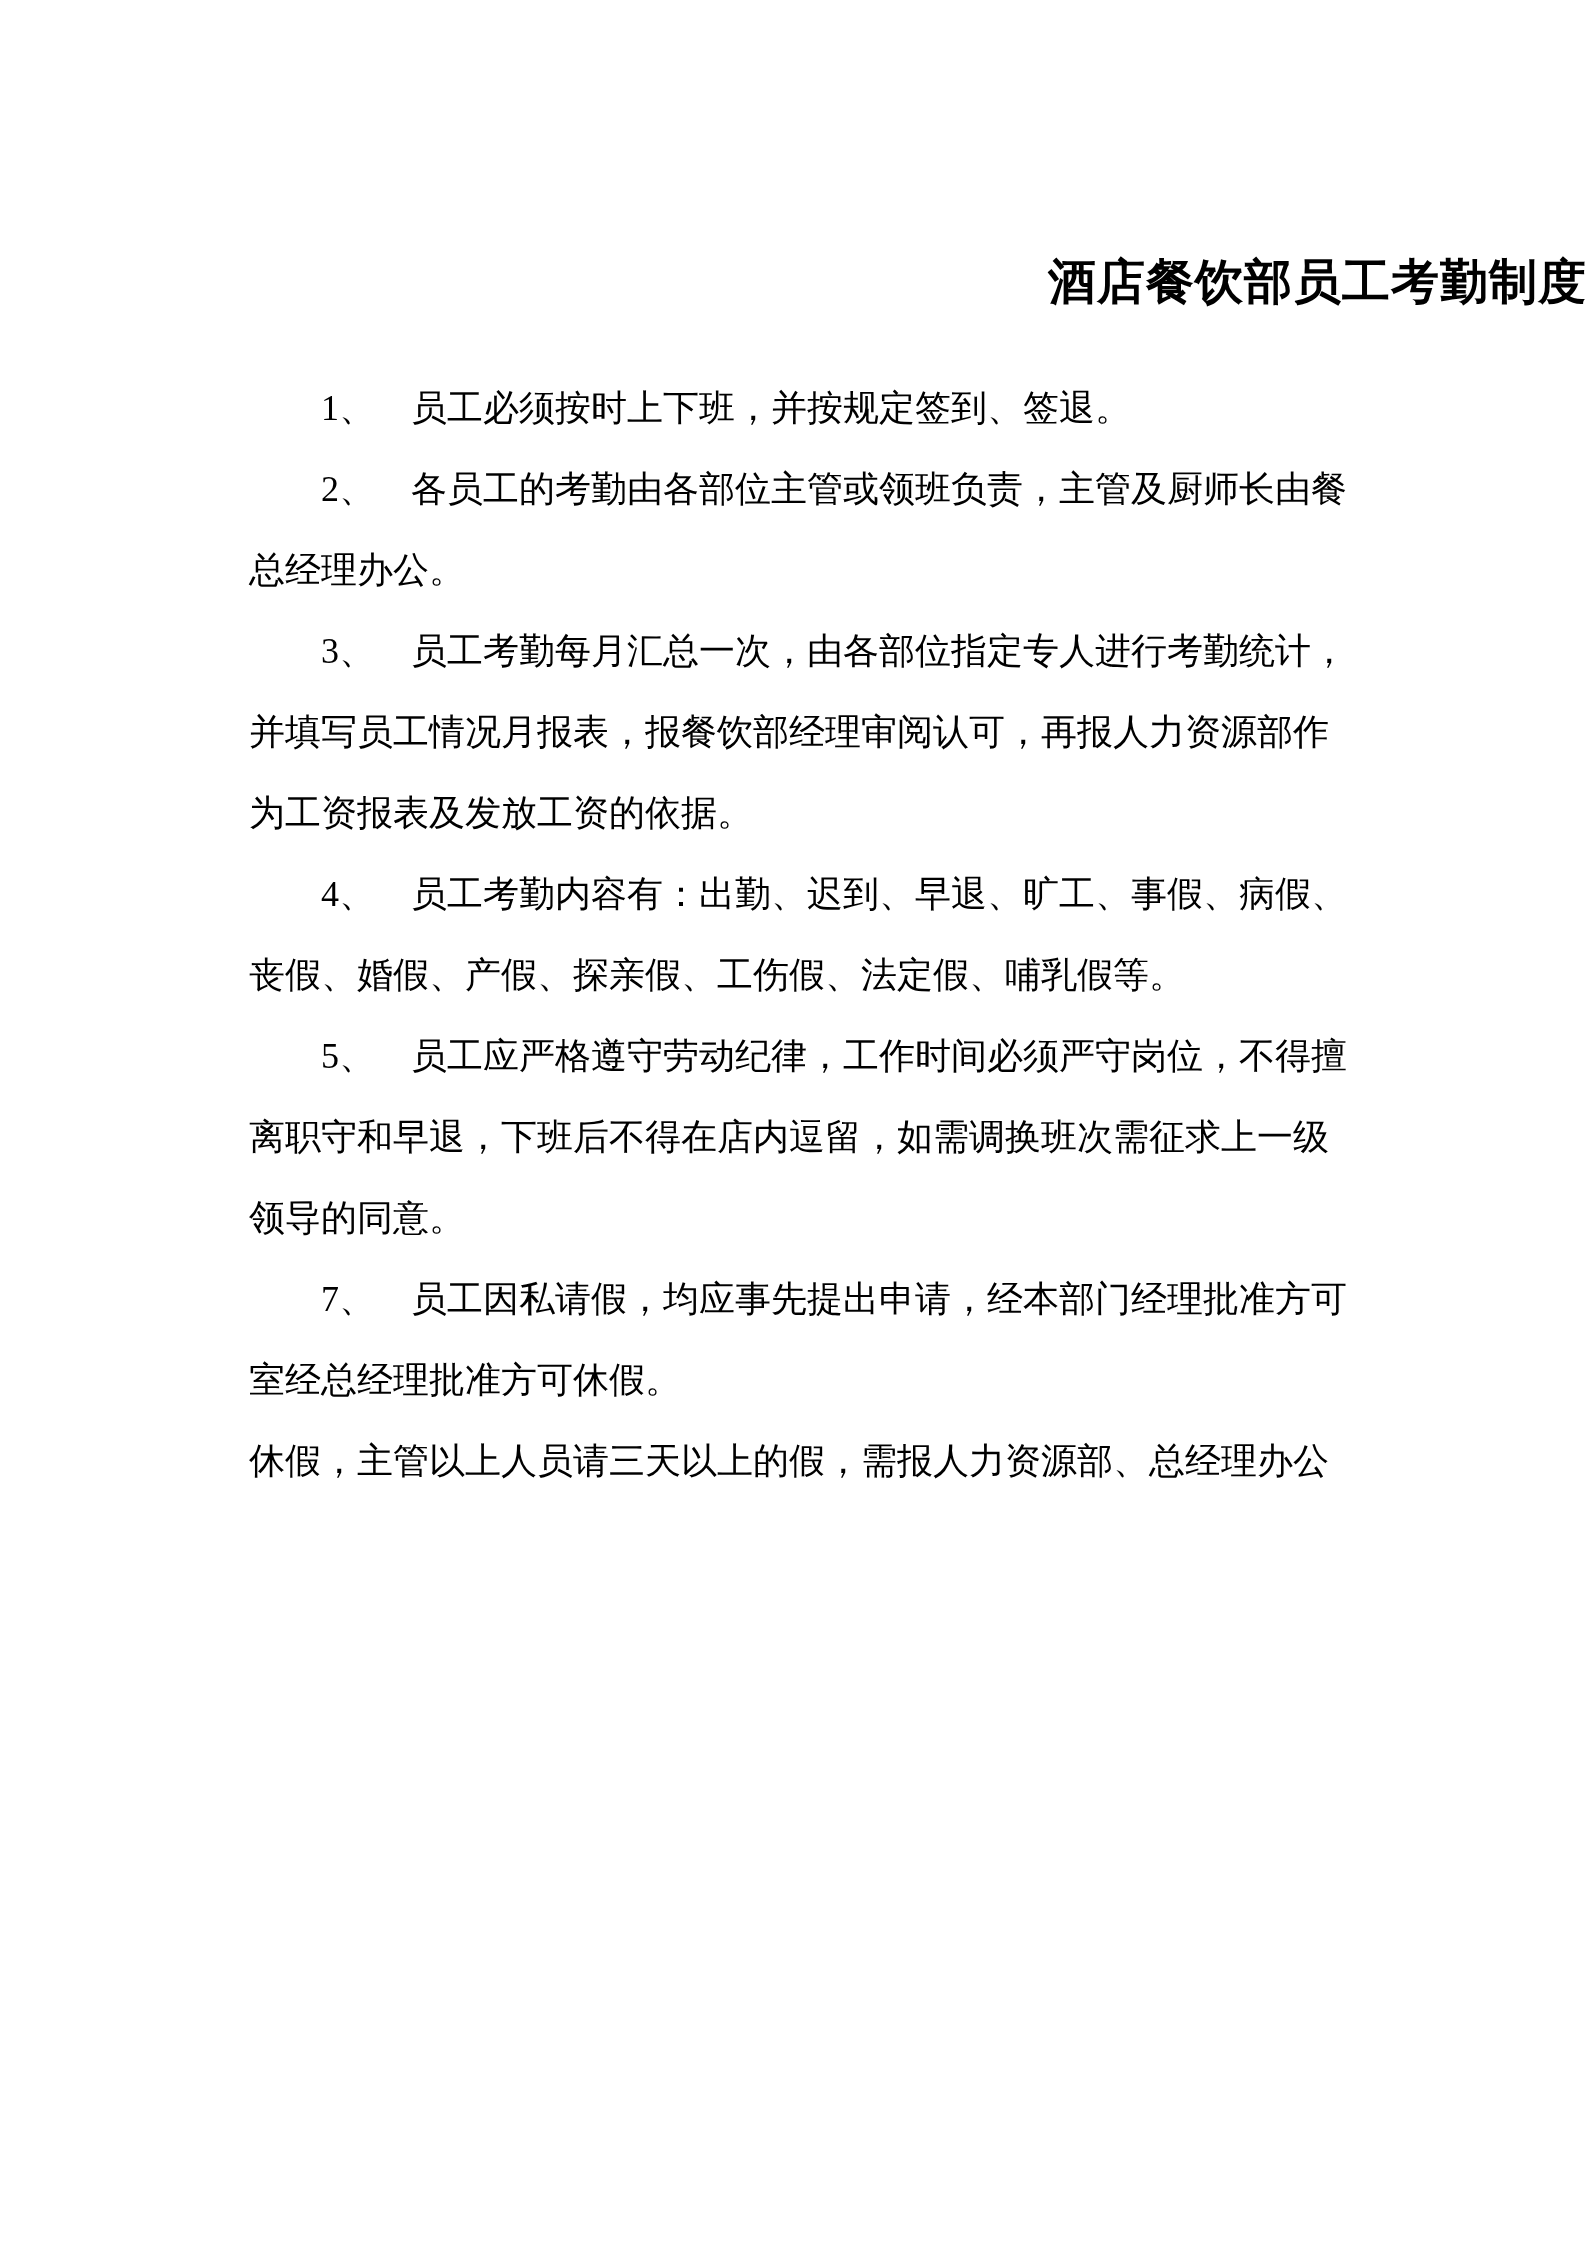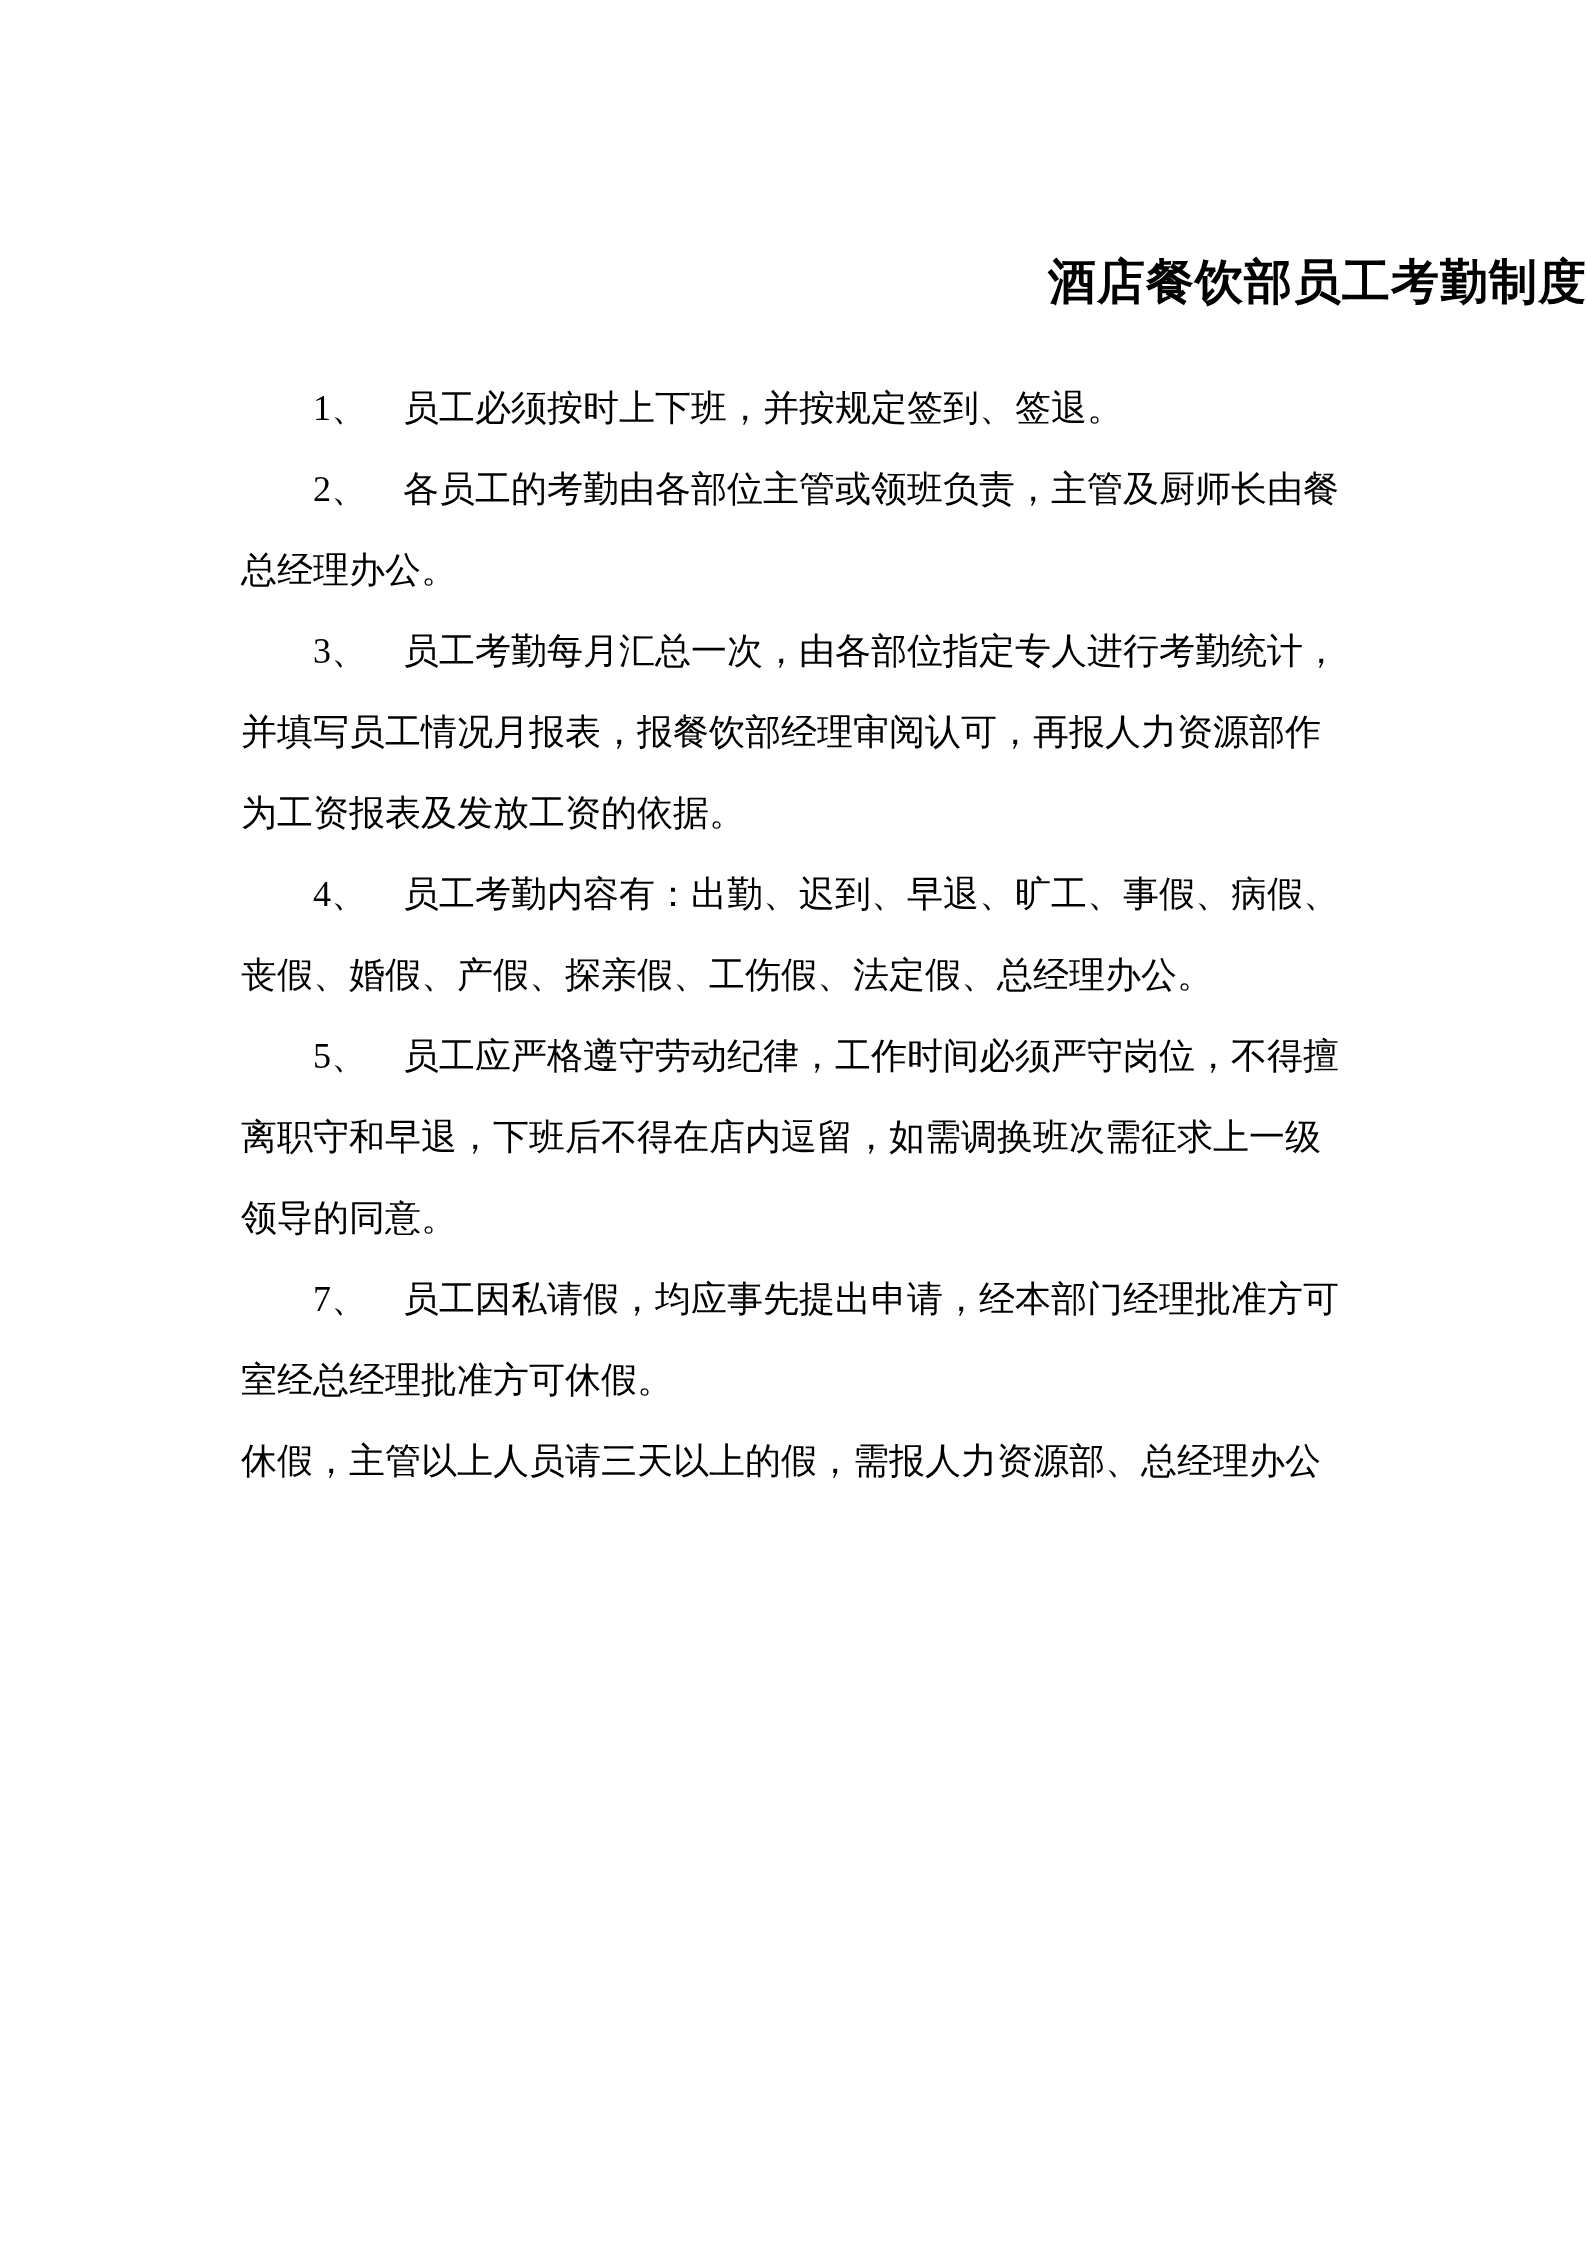--- a/index.html
+++ b/index.html
@@ -25,21 +25,21 @@
     text-align: right;
     font-family: "Liberation Sans", sans-serif;
     font-weight: 700;
     font-size: 48px;
     line-height: 1.25;
     letter-spacing: 1px;
   }
   .content {
     position: absolute;
     top: 368px;
-    left: 241px;
+    left: 249px;
     width: 1110px;
   }
   .paragraph {
     margin: 0;
   }
   .line {
     font-size: 36px;
     line-height: 81px;
     height: 81px;
     white-space: nowrap;
@@ -61,21 +61,21 @@
         <div class="line first">2、　各员工的考勤由各部位主管或领班负责，主管及厨师长由餐</div>
         <div class="line">总经理办公。</div>
       </div>
       <div class="paragraph">
         <div class="line first">3、　员工考勤每月汇总一次，由各部位指定专人进行考勤统计，</div>
         <div class="line">并填写员工情况月报表，报餐饮部经理审阅认可，再报人力资源部作</div>
         <div class="line">为工资报表及发放工资的依据。</div>
       </div>
       <div class="paragraph">
         <div class="line first">4、　员工考勤内容有：出勤、迟到、早退、旷工、事假、病假、</div>
-        <div class="line">丧假、婚假、产假、探亲假、工伤假、法定假、总经理办公。</div>
+        <div class="line">丧假、婚假、产假、探亲假、工伤假、法定假、哺乳假等。</div>
       </div>
       <div class="paragraph">
         <div class="line first">5、　员工应严格遵守劳动纪律，工作时间必须严守岗位，不得擅</div>
         <div class="line">离职守和早退，下班后不得在店内逗留，如需调换班次需征求上一级</div>
         <div class="line">领导的同意。</div>
       </div>
       <div class="paragraph">
       </div>
       <div class="paragraph">
         <div class="line first">7、　员工因私请假，均应事先提出申请，经本部门经理批准方可</div>

